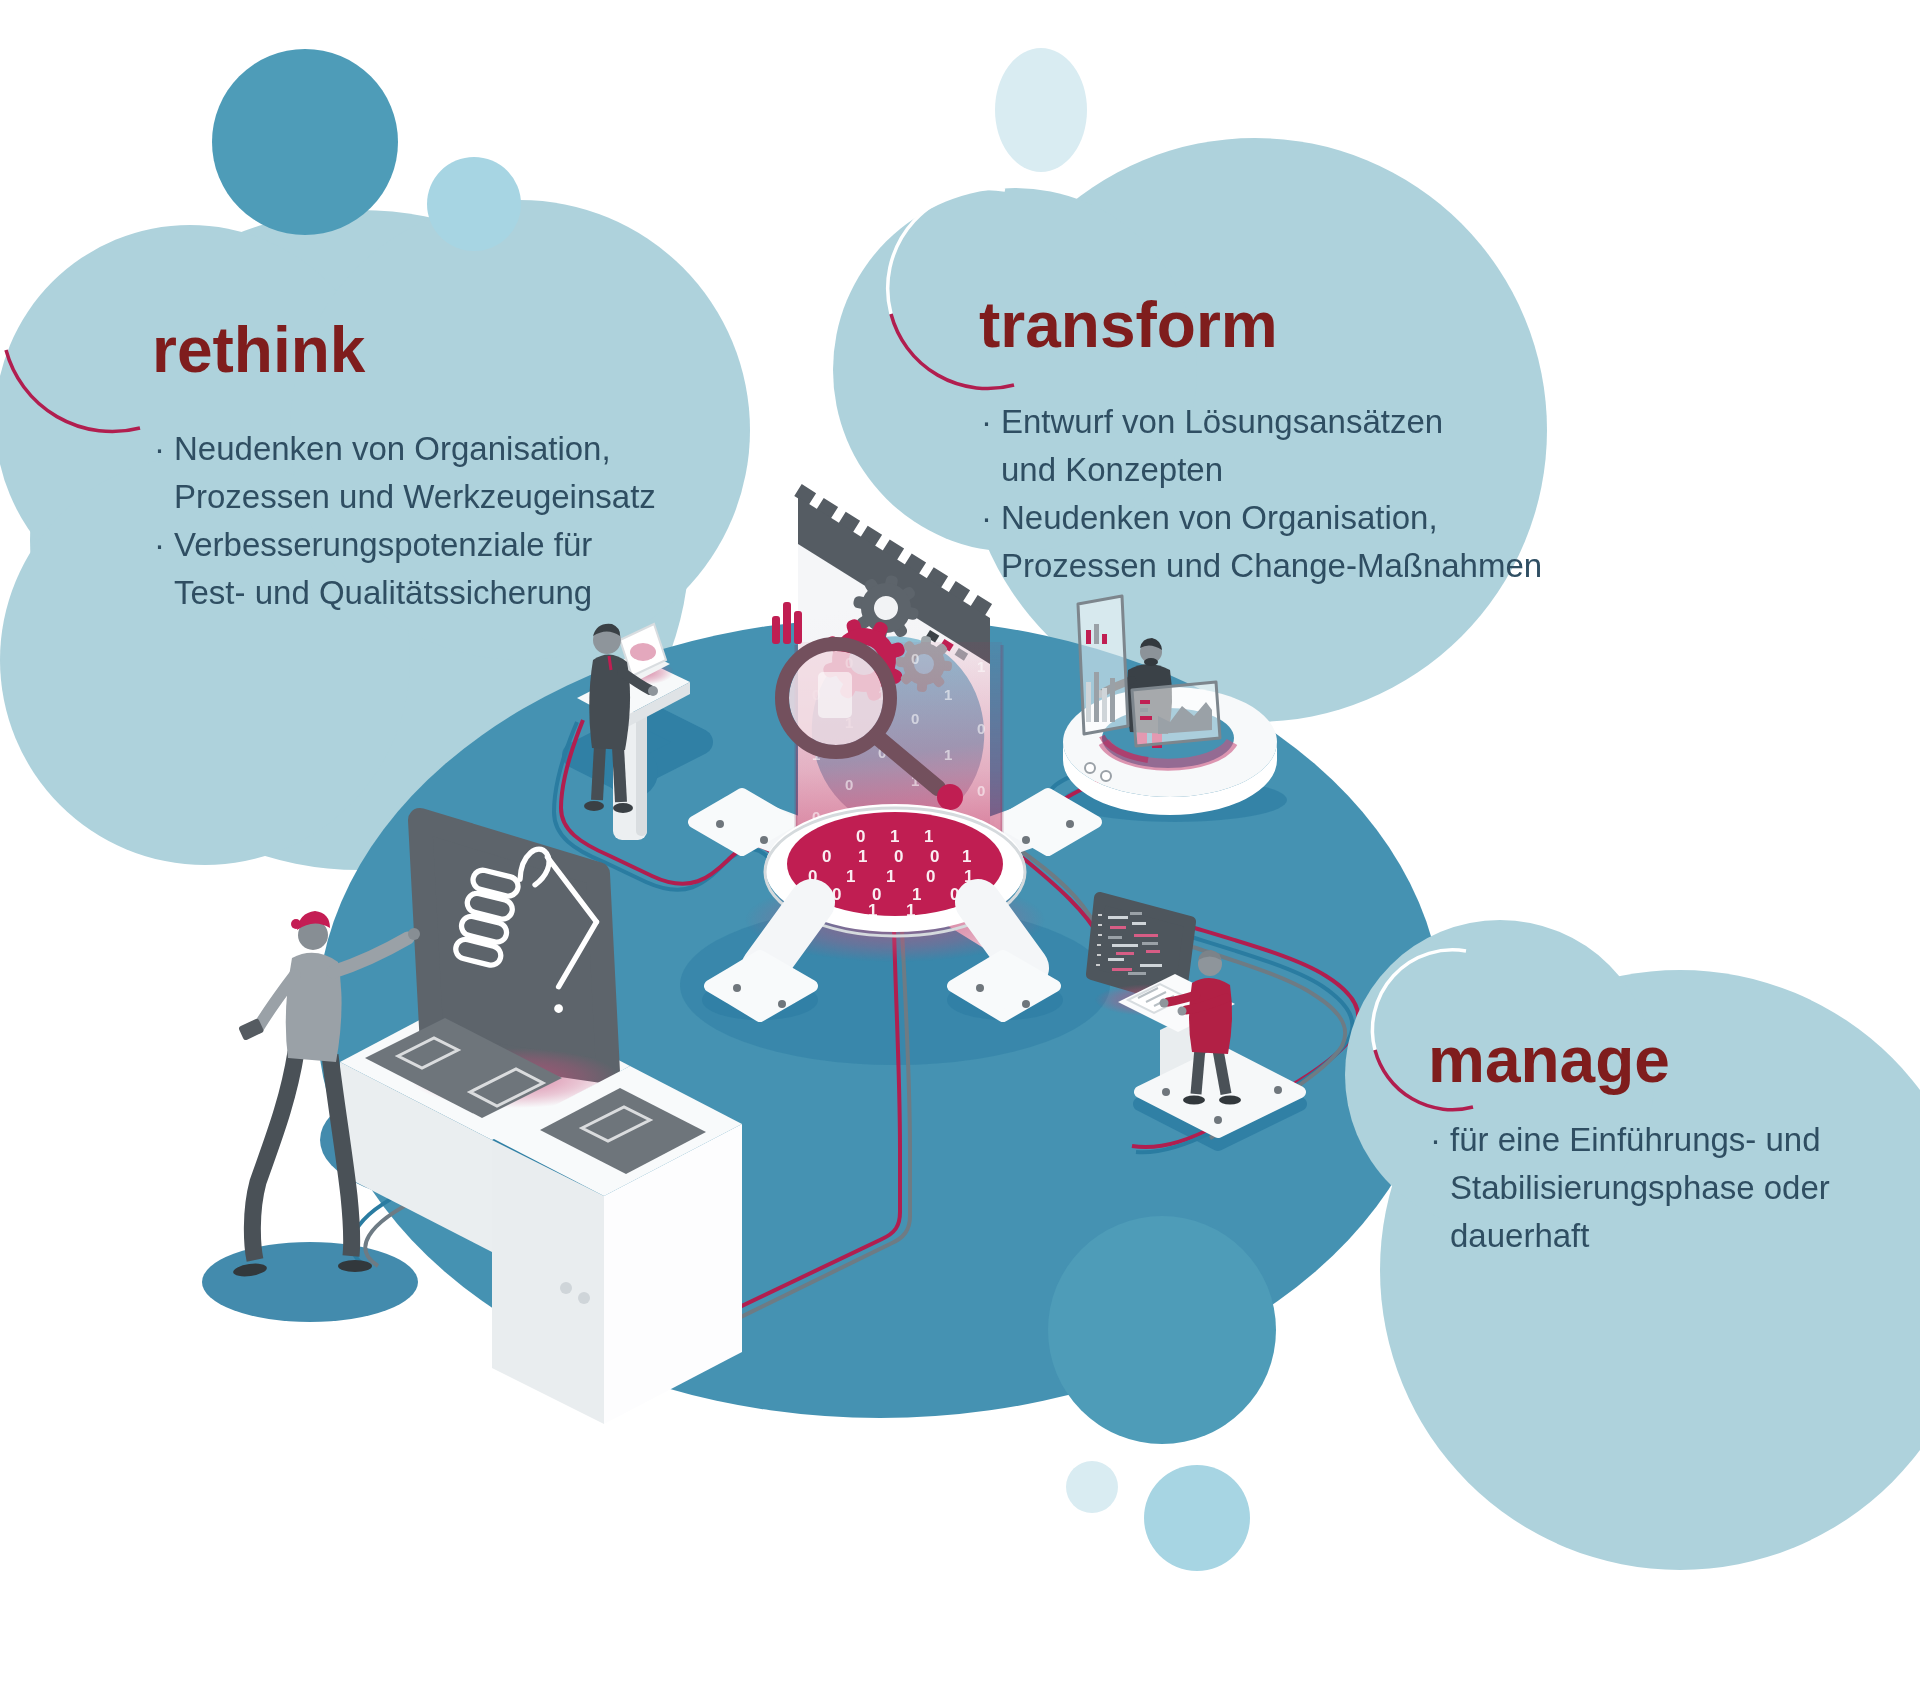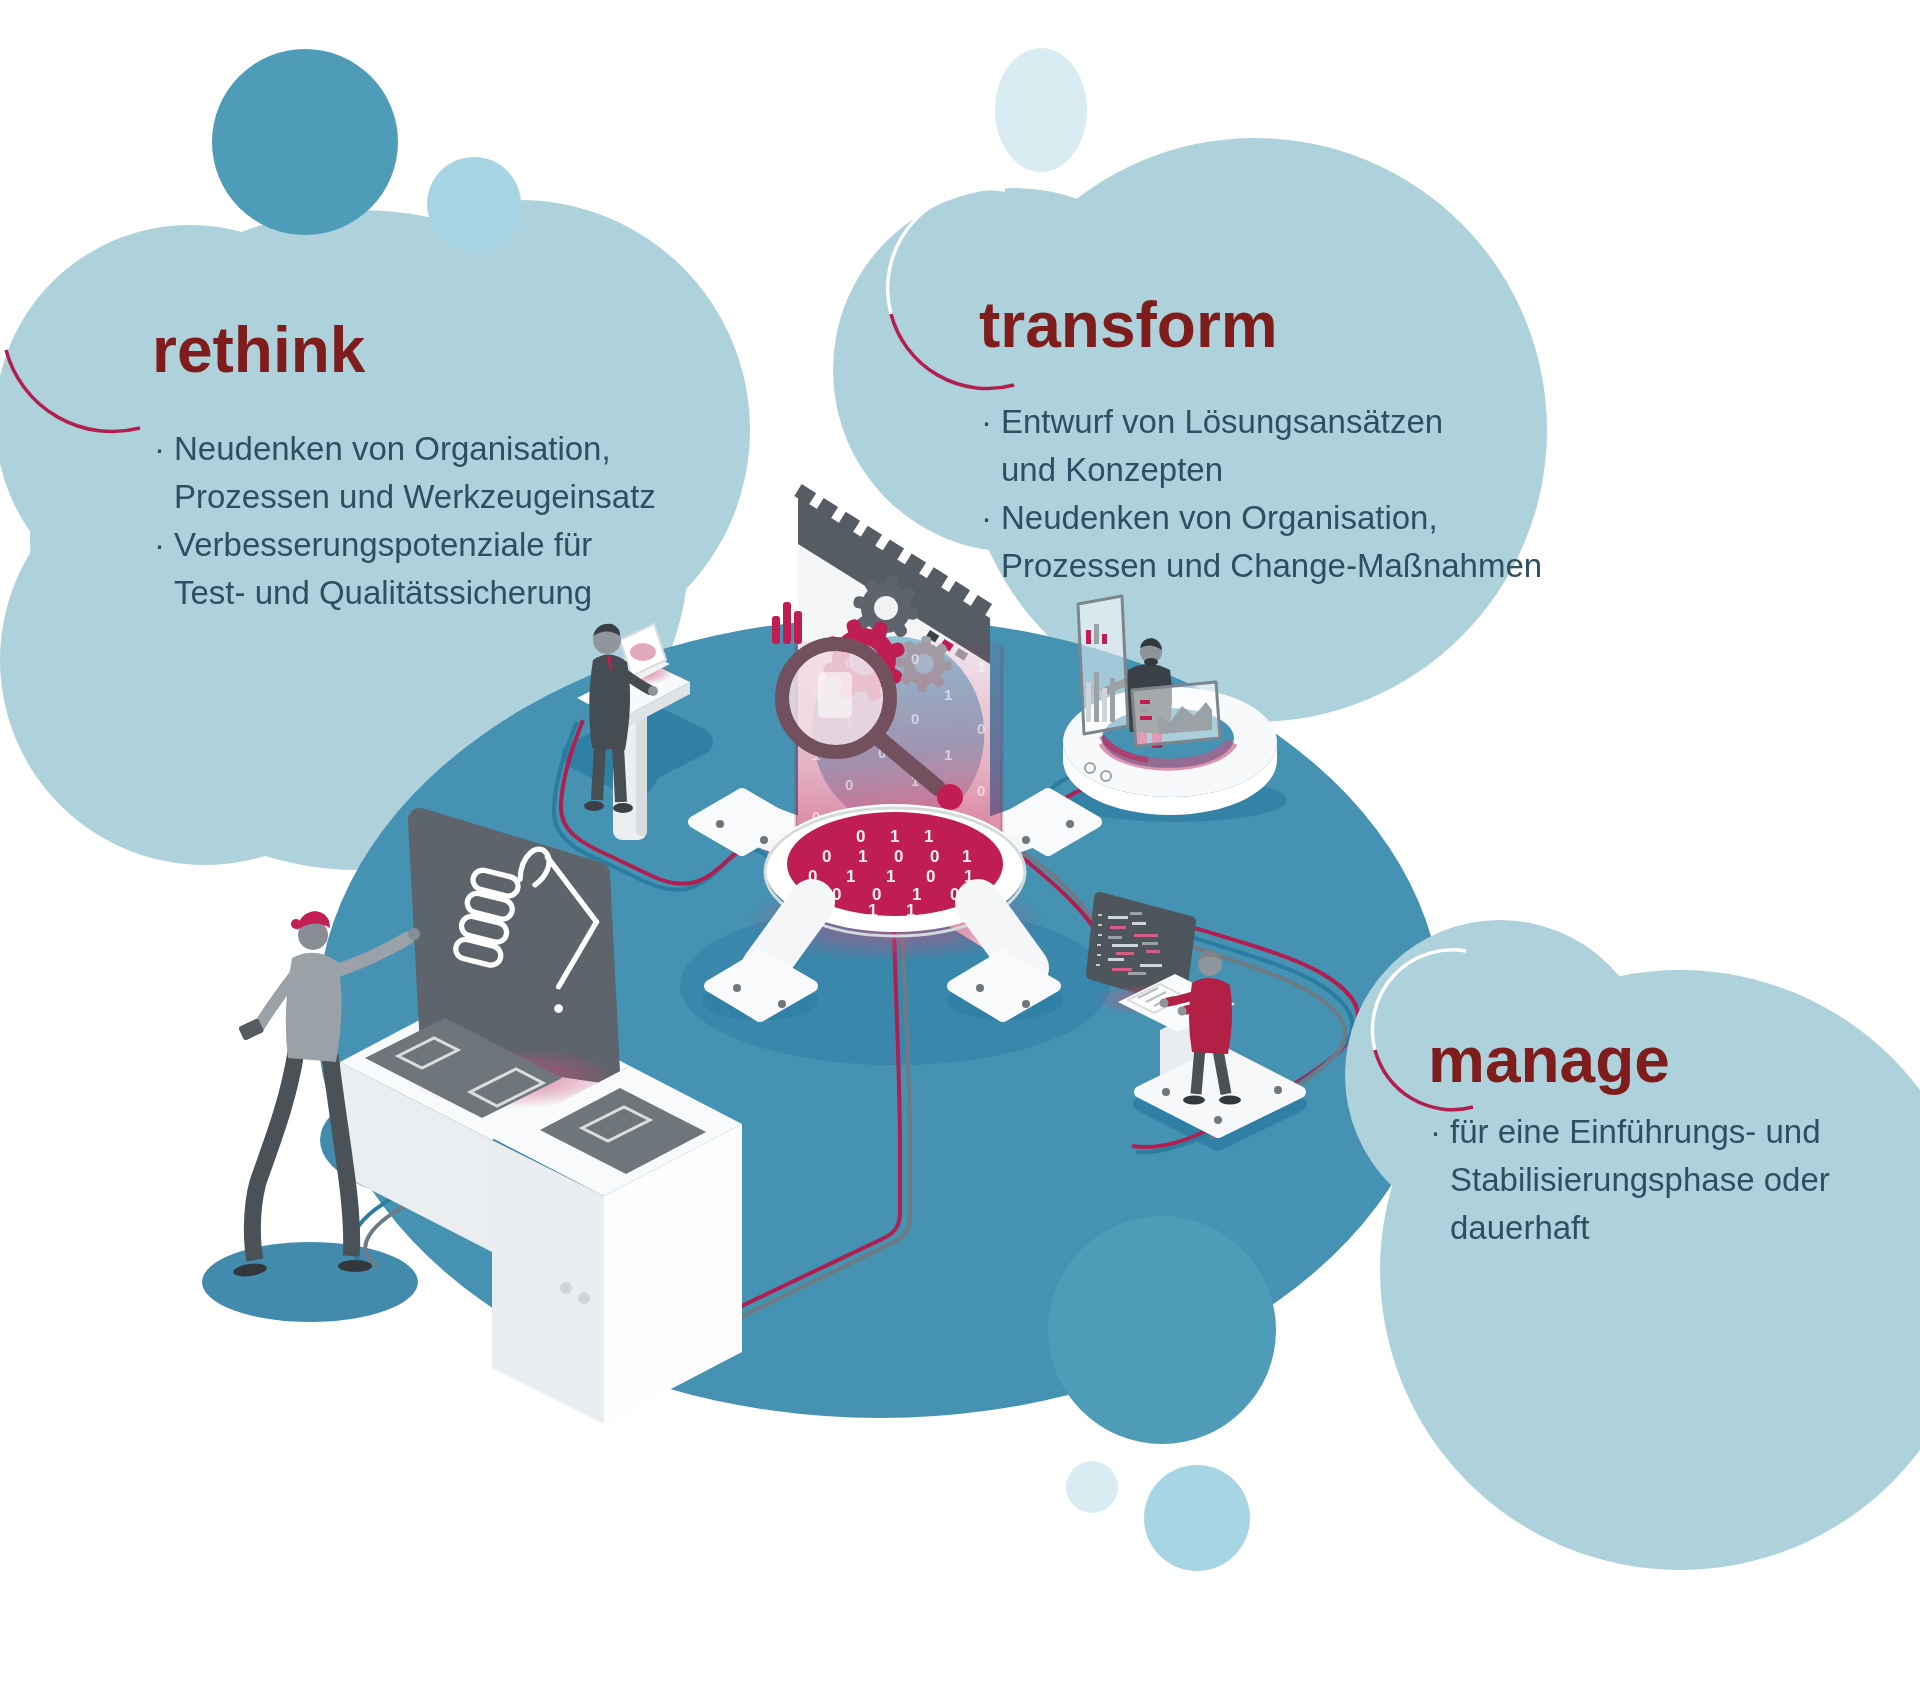--- a/index.html
+++ b/index.html
@@ -10,21 +10,21 @@
   .label h2{margin:0;font-family:"Liberation Sans",sans-serif;font-weight:700;
             font-size:64px;line-height:64px;color:#7f1d1d;letter-spacing:0;}
   .label ul{margin:0;padding:0;list-style:none;font-size:33px;line-height:48px;color:#2f4e62;}
   .label li{position:relative;padding-left:22px;white-space:pre-line;}
   .label li::before{content:"\00B7";position:absolute;left:2px;top:0;color:#2f4e62;}
   .label.rethink{left:152px;top:318px;width:560px;}
   .label.rethink h2{margin-bottom:43px;}
   .label.transform{left:951px;top:293px;width:580px;margin-left:28px;}
   .label.transform h2{margin-bottom:41px;}
   .label.manage{left:1428px;top:1028px;width:420px;}
-  .label.manage h2{margin-bottom:16px;}
+  .label.manage h2{margin-bottom:24px;}
 </style>
 </head>
 <body>
 
 <div class="stage">
 
 <svg class="art" width="1920" height="1707" viewBox="0 0 1920 1707">
   <defs>
     <linearGradient id="tubeGrad" x1="0" y1="640" x2="0" y2="875" gradientUnits="userSpaceOnUse">
       <stop offset="0" stop-color="#c01e52" stop-opacity="0.06"></stop>

